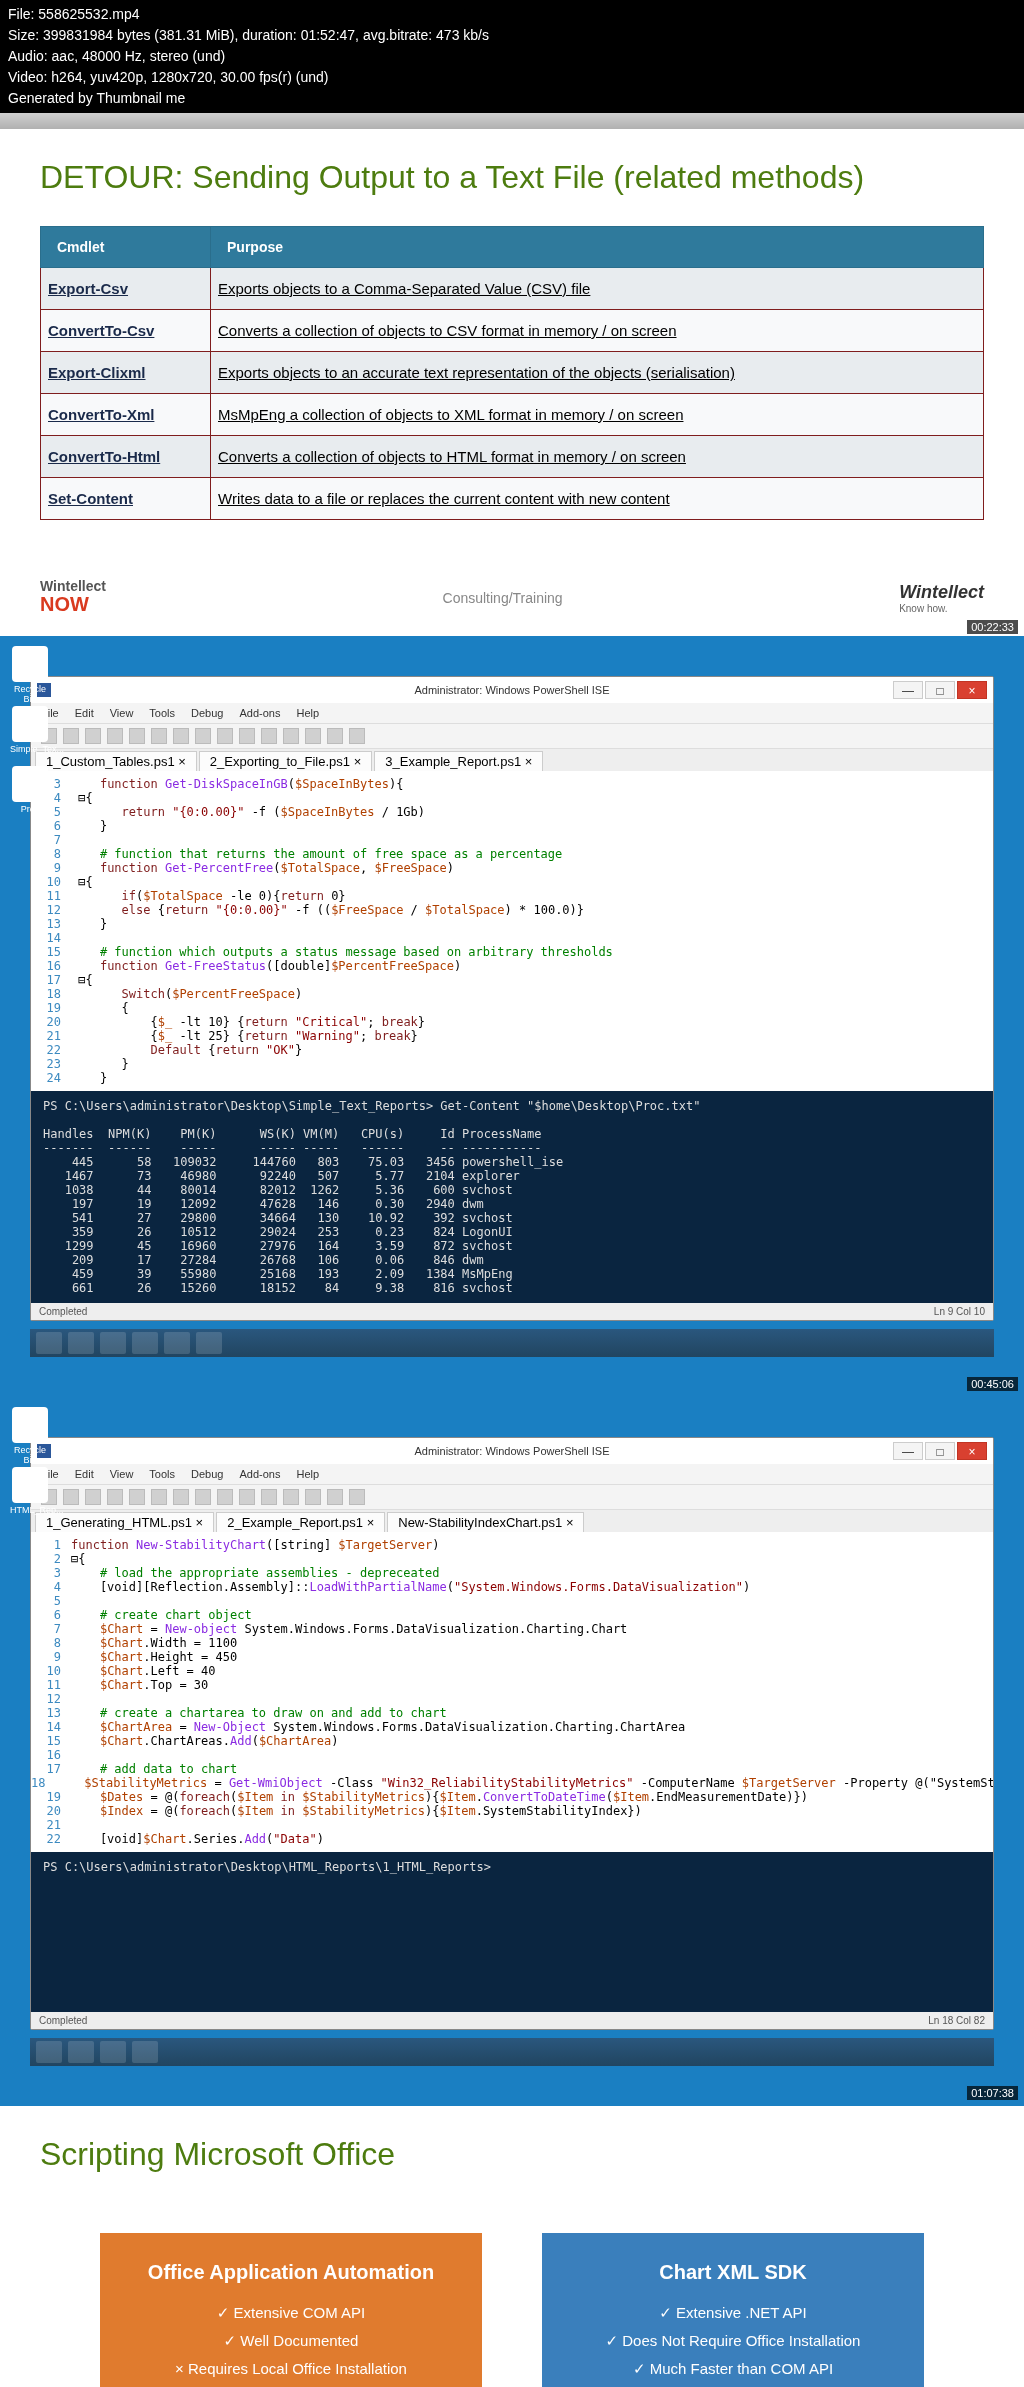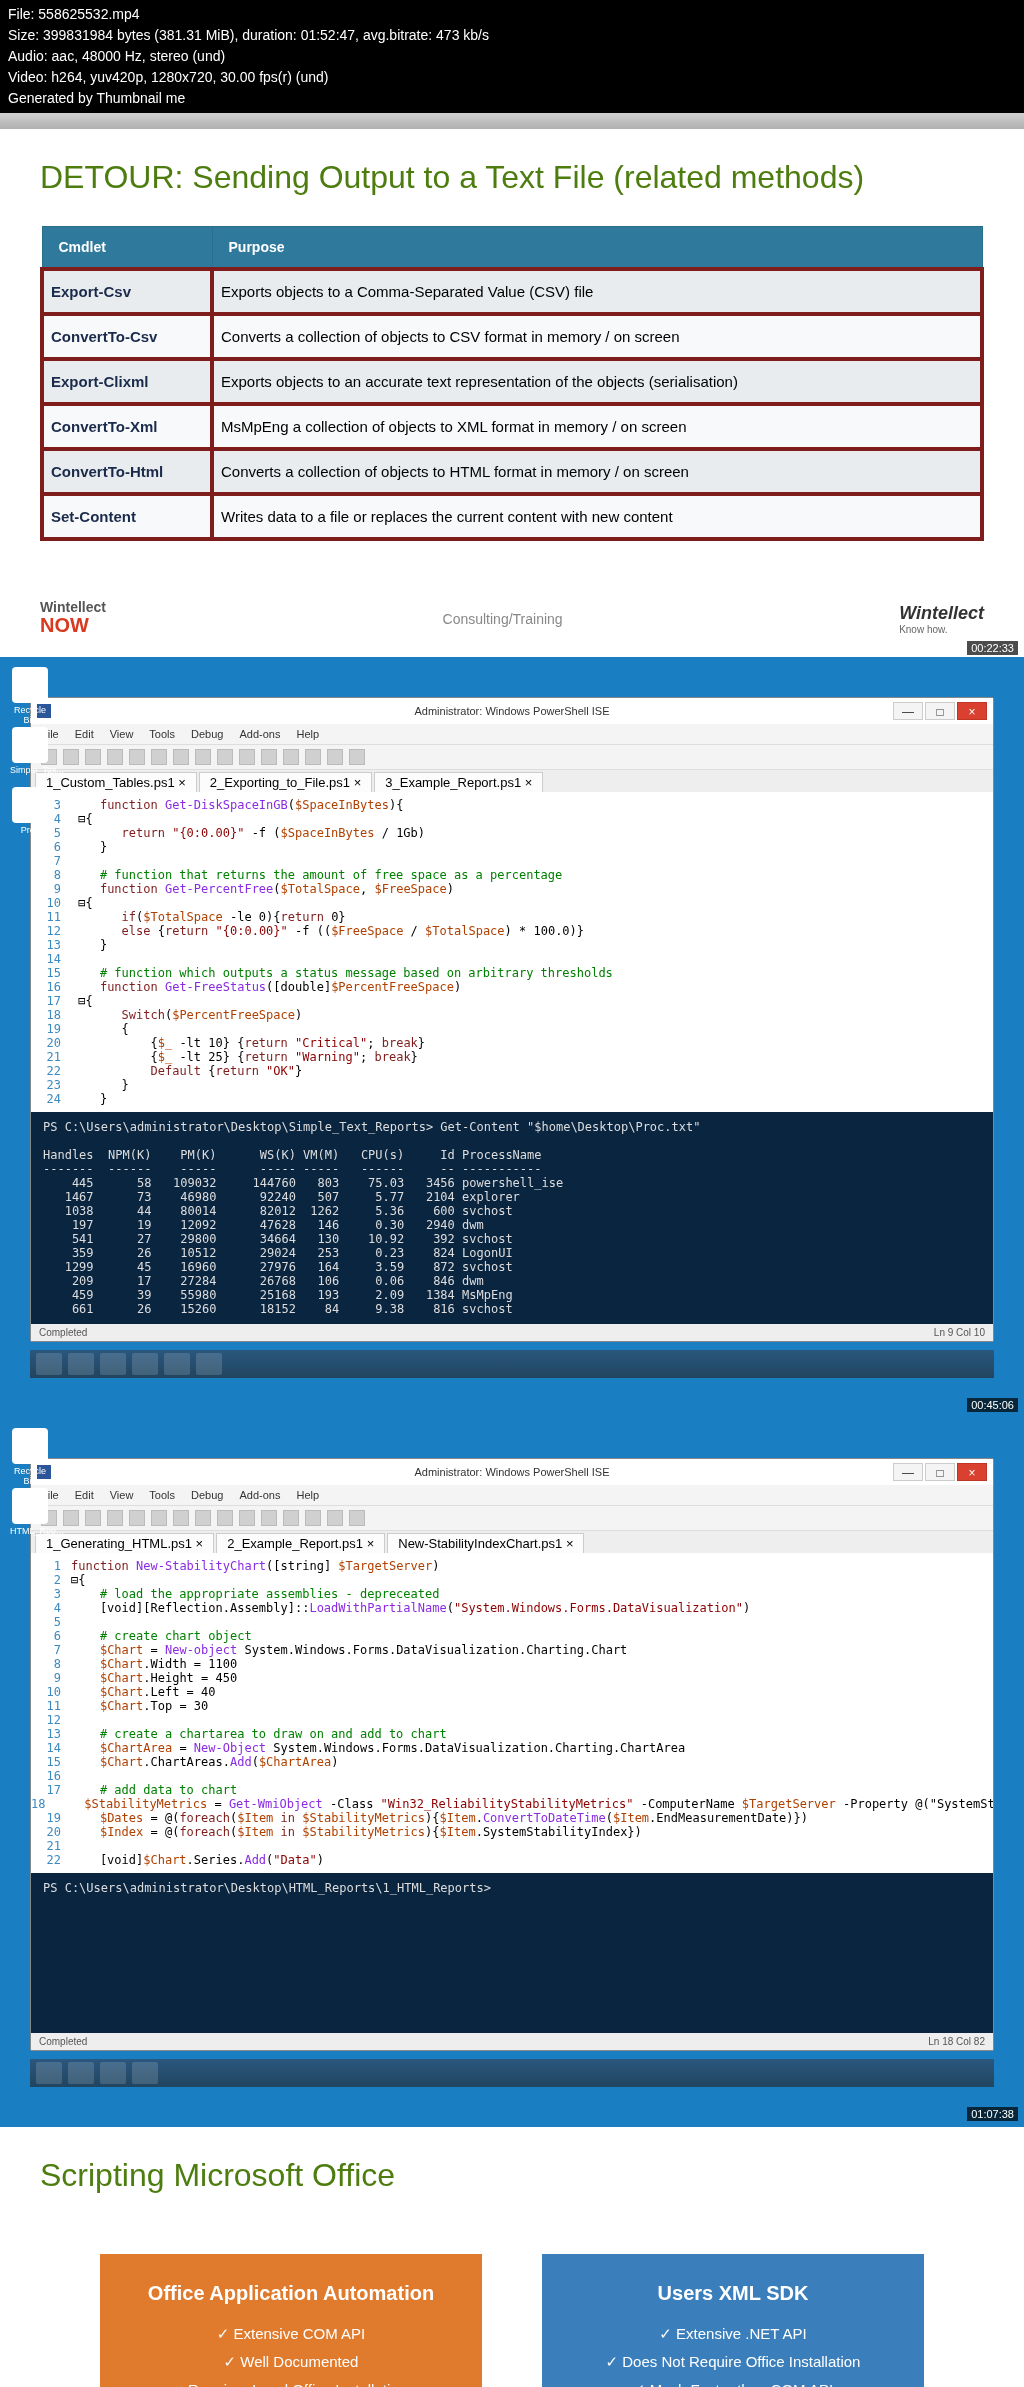--- a/index.html
+++ b/index.html
@@ -2,21 +2,21 @@
 <html><head>
 <meta charset="utf-8">
 <style>
 * { margin: 0; padding: 0; box-sizing: border-box; }
 body { font-family: "Segoe UI", Arial, sans-serif; background: #fff; width: 1024px; }
 .video-meta { background: #000; color: #fff; padding: 4px 8px; font-size: 14px; line-height: 1.5; }
 .slide { background: #fff; padding: 20px 40px; }
 .slide-title { color: #4d7c0f; font-size: 32px; font-weight: 300; margin: 10px 0 30px; }
 table { width: 100%; border-collapse: collapse; margin-bottom: 30px; }
 th { background: #2f7a9c; color: #fff; text-align: left; padding: 12px 16px; font-size: 14px; border: 1px solid #2a6e8c; }
-td { padding: 12px 7px; font-size: 15px; border: 4px solid #7f1d1d; }
+td { padding: 12px 7px; font-size: 15px; border: 1px solid #7f1d1d; text-decoration: underline; }
 tr:nth-child(odd) td { background: #e8ecef; }
 tr:nth-child(even) td { background: #f8f9fa; }
 td:first-child { font-weight: bold; color: #1a2a4a; width: 170px; }
 .footer-row { display: flex; justify-content: space-between; align-items: center; padding: 10px 40px 20px; }
 .wintellect-logo { font-size: 14px; font-weight: bold; color: #555; line-height: 0.9; }
 .wintellect-now { color: #d93a1f; font-weight: 900; font-size: 20px; }
 .consulting { color: #888; font-size: 14px; }
 .wintellect-right { text-align: right; font-style: italic; font-weight: bold; color: #333; font-size: 18px; }
 .know-how { font-size: 10px; font-style: normal; font-weight: normal; color: #666; }
 .screenshot-area { background: #1a7fc2; padding: 40px 30px; position: relative; }
@@ -325,21 +325,21 @@
     <div class="office-box office-orange">
       <h3>Office Application Automation</h3>
       <ul id="office1">
           <li class="check">Extensive COM API</li>
           <li class="check">Well Documented</li>
           <li class="cross">Requires Local Office Installation</li>
           <li class="cross">Documentation not Aimed at PowerShell</li>
         </ul>
     </div>
     <div class="office-box office-blue">
-      <h3>Users XML SDK</h3>
+      <h3>Chart XML SDK</h3>
       <ul id="office2">
           <li class="check">Extensive .NET API</li>
           <li class="check">Does Not Require Office Installation</li>
           <li class="check">Much Faster than COM API</li>
           <li class="cross">Not Well Documented</li>
         </ul>
     </div>
   </div>
 </div>
 

